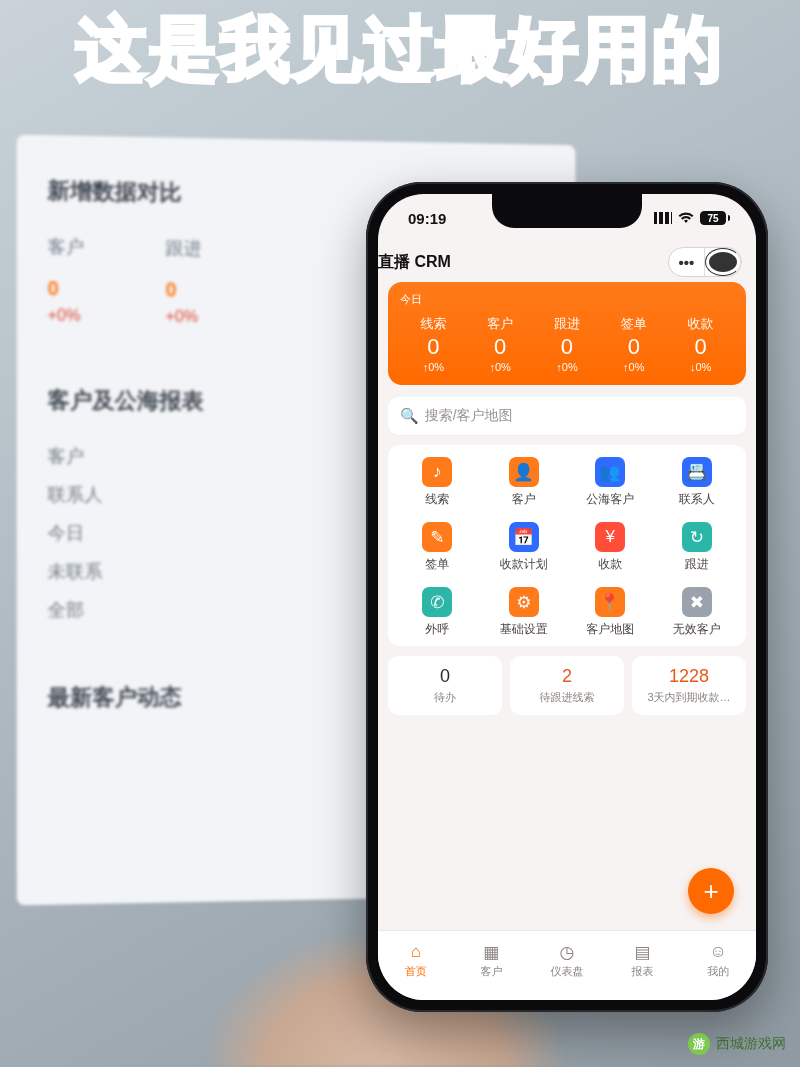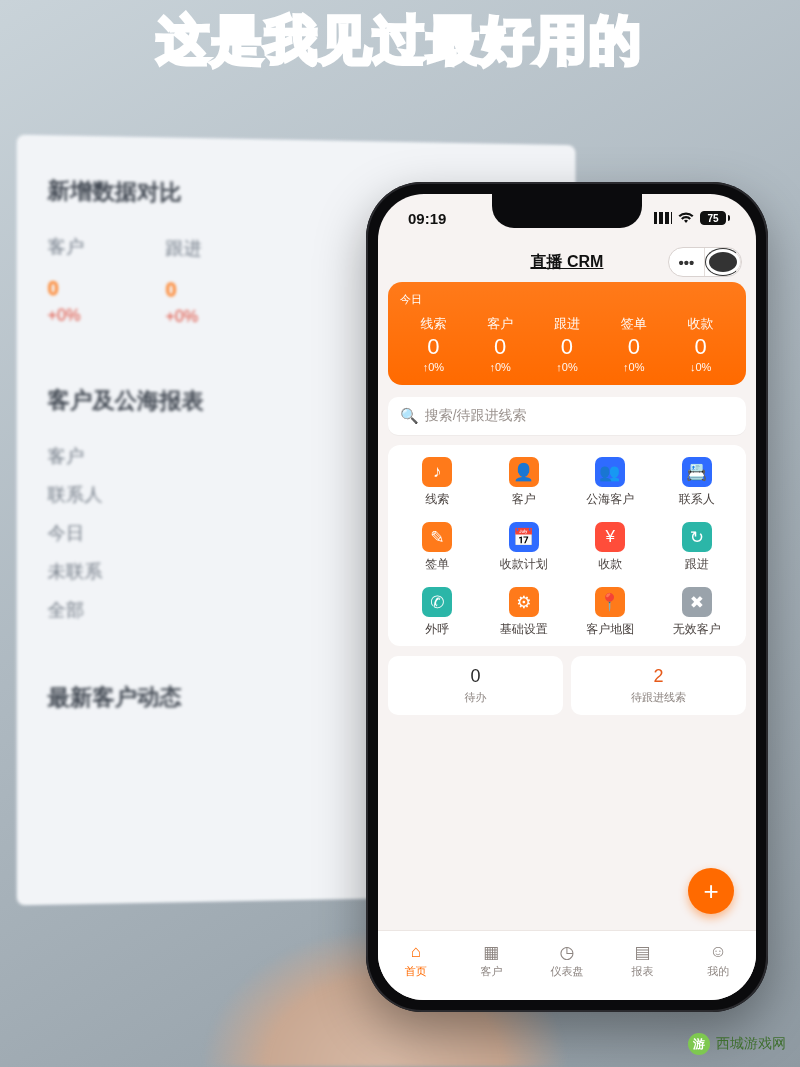--- a/index.html
+++ b/index.html
@@ -5,21 +5,21 @@
   * { box-sizing: border-box; margin: 0; padding: 0; }
   body {
     font-family: -apple-system, "PingFang SC", "Helvetica Neue", sans-serif;
     width: 800px; height: 1067px;
     background: linear-gradient(150deg,#c9d3d9 0%,#aeb9c1 45%,#8f9aa2 100%);
     position: relative; overflow: hidden; color:#222;
   }
   
   .caption {
     position:absolute; top:0; left:0; right:0; text-align:center;
-    font-size:52px; font-weight:800; line-height:1.08;
+    font-size:70px; font-weight:800; line-height:1.08;
     color:#7f1d1d; -webkit-text-stroke:4px #ffffff; letter-spacing:2px;
     padding:12px 10px 0; z-index:100;
   }
   
   .monitor {
     position:absolute; left:20px; top:140px; width:560px; height:760px;
     background:#f2f4f7; border-radius:8px; filter:blur(1.5px);
     padding:40px 30px; color:#6d7683; font-size:18px;
     transform:perspective(1400px) rotateY(4deg);
   }
@@ -55,22 +55,22 @@
   .status-right { display:flex; align-items:center; gap:6px;margin-left:46px; }
   .icon-signal, .icon-wifi, .icon-batt { display:inline-block; }
   .icon-signal { width:18px; height:12px;
     background:linear-gradient(to right,#111 0 3px,transparent 3px 5px,#111 5px 9px,transparent 9px 11px,#111 11px 15px,transparent 15px 17px,#111 17px 18px);
   }
   .batt-pill { display:flex; align-items:center; gap:2px; }
   .batt-body { width:26px;height:14px;border:1.5px solid #111;border-radius:4px;position:relative;display:flex;align-items:center;justify-content:center;font-size:10px;font-weight:700;background:#111;color:#fff;}
   .batt-tip { width:2px;height:6px;background:#111;border-radius:0 2px 2px 0;}
 
   .titlebar {
-    display:flex; align-items:center; justify-content:center; height:40px; position:relative;
-    font-size:16px; font-weight:600; color:#111;text-decoration:underline;
+    display:flex; align-items:center; height:40px; position:relative;
+    font-size:16px; font-weight:600; color:#111;
   }
   .title-actions { position:absolute; right:14px; display:flex; gap:0;
     border:1px solid #d9d2d0; border-radius:18px; overflow:hidden; background:#fff;}
   .title-actions span { width:36px;height:28px;display:flex;align-items:center;justify-content:center;color:#333;font-size:15px;}
   .title-actions span:first-child{border-right:1px solid #e3ddda;}
   .target-ring{width:14px;height:14px;border:1.7px solid #333;border-radius:50%;position:relative;}
   .target-ring::after{content:"";position:absolute;inset:3px;border-radius:50%;background:#333;}
 
   
   .dash {
@@ -236,21 +236,21 @@
           <div class="dash-cell">
      <div class="dash-label">收款</div>
      <div class="dash-val">0</div>
      <div class="dash-delta"><span class="arrow">↓</span>0%</div>
    </div>
         </div>
     </div>
 
     <div class="search">
       <span class="sicon">🔍</span>
-      <span>搜索/待跟进线索</span>
+      <span>搜索/客户地图</span>
     </div>
 
     <div class="apps" id="apps">
         <div class="app">
      <div class="app-icon" style="background:#ff7a1a">♪</div>
      <div class="app-label">线索</div>
    </div>
         <div class="app">
      <div class="app-icon" style="background:#ff7a1a">👤</div>
      <div class="app-label">客户</div>
@@ -299,20 +299,24 @@
 
     <div class="todos" id="todos">
         <div class="todo">
      <div class="todo-num ">0</div>
      <div class="todo-label">待办</div>
    </div>
         <div class="todo">
      <div class="todo-num hot">2</div>
      <div class="todo-label">待跟进线索</div>
    </div>
+        <div class="todo">
+     <div class="todo-num hot">1228</div>
+     <div class="todo-label">3天内到期收款…</div>
+   </div>
       </div>
 
     <div class="fab">
       <span>+</span>
     </div>
 
     <div class="tabbar" id="tabbar">
         <div class="tab active">
      <div class="tab-icon">⌂</div>
      <div>首页</div>

